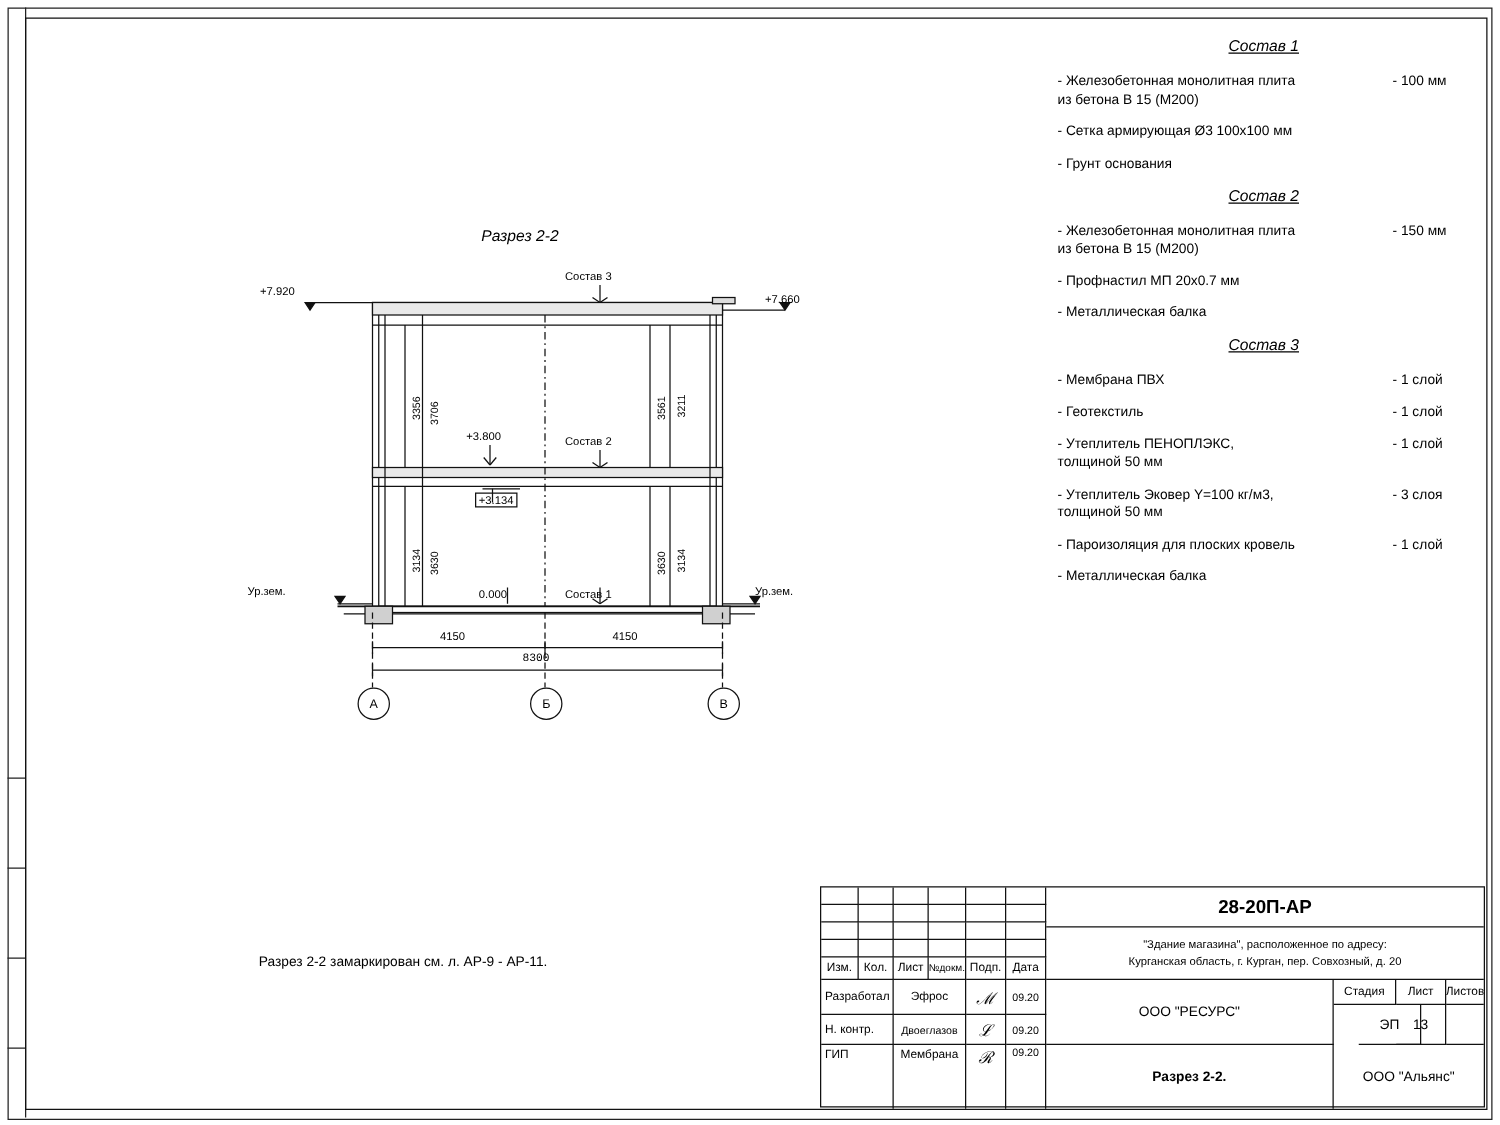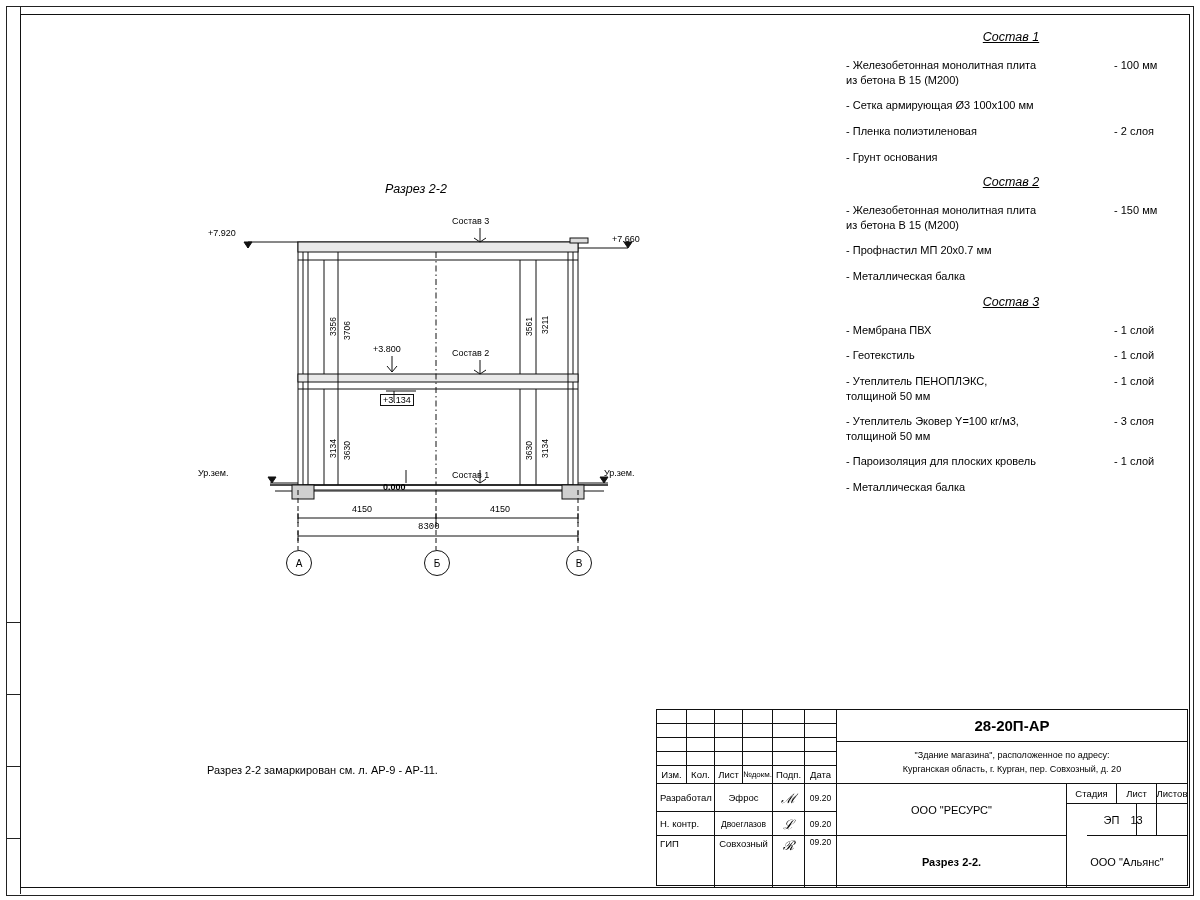--- a/index.html
+++ b/index.html
@@ -54,24 +54,20 @@
     <h3>Состав 1</h3>
     <div class="leg-block">
       <div class="leg-row">
         <span class="txt">- Железобетонная  монолитная плита
   из бетона В 15 (М200)</span>
         <span class="val">- 100 мм</span>
       </div>
       <div class="leg-row">
         <span class="txt">- Сетка армирующая Ø3 100х100 мм</span>
         <span class="val"></span>
-      </div>
-      <div class="leg-row">
-        <span class="txt">- Пленка полиэтиленовая</span>
-        <span class="val">-  2 слоя</span>
       </div>
       <div class="leg-row">
         <span class="txt">- Грунт основания</span>
         <span class="val"></span>
       </div>
     </div>
 
     <h3 class="sp1">Состав 2</h3>
     <div class="leg-block">
       <div class="leg-row">
@@ -199,21 +195,21 @@
         <path d="M424 313 l-4 -6 l8 0 z" fill="#111"></path>
       </g>
     </svg>
 
     <div class="lbl" style="left:28px;top:58px;">+7.920</div>
     <div class="lbl" style="left:432px;top:64px;">+7.660</div>
     <div class="lbl" style="left:18px;top:298px;">Ур.зем.</div>
     <div class="lbl" style="left:424px;top:298px;">Ур.зем.</div>
     <div class="lbl" style="left:193px;top:174px;">+3.800</div>
     <div class="lbl" style="left:200px;top:224px;border:1px solid #111;padding:0 2px;">+3.134</div>
-    <div class="lbl" style="left:203px;top:312px;font-weight:bold;">0.000</div>
+    <div class="lbl" style="left:203px;top:300px;">0.000</div>
 
     <div class="lbl" style="left:272px;top:46px;">Состав 3</div>
     <div class="lbl" style="left:272px;top:178px;">Состав 2</div>
     <div class="lbl" style="left:272px;top:300px;">Состав 1</div>
 
     <div class="vlbl" style="left:148px;top:166px;">3356</div>
     <div class="vlbl" style="left:162px;top:170px;">3706</div>
     <div class="vlbl" style="left:344px;top:166px;">3561</div>
     <div class="vlbl" style="left:360px;top:164px;">3211</div>
     <div class="vlbl" style="left:148px;top:288px;">3134</div>
@@ -273,21 +269,21 @@
     <div class="cell" style="left:58px;top:74px;width:58px;height:28px;">Эфрос</div>
     <div class="cell sig" style="left:116px;top:74px;width:32px;height:28px;">ℳ</div>
     <div class="cell" style="left:148px;top:74px;width:32px;height:28px;font-size:8.5px;">09.20</div>
 
     <div class="cell" style="left:0;top:102px;width:58px;height:24px;justify-content:flex-start;padding-left:3px;">Н. контр.</div>
     <div class="cell" style="left:58px;top:102px;width:58px;height:24px;font-size:8.5px;">Двоеглазов</div>
     <div class="cell sig" style="left:116px;top:102px;width:32px;height:24px;">ℒ</div>
     <div class="cell" style="left:148px;top:102px;width:32px;height:24px;font-size:8.5px;">09.20</div>
 
     <div class="cell nbb" style="left:0;top:126px;width:58px;height:51px;justify-content:flex-start;align-items:flex-start;padding:2px 0 0 3px;border-bottom:none;">ГИП</div>
-    <div class="cell nbb" style="left:58px;top:126px;width:58px;height:51px;align-items:flex-start;padding-top:2px;border-bottom:none;">Совхозный</div>
+    <div class="cell nbb" style="left:58px;top:126px;width:58px;height:51px;align-items:flex-start;padding-top:2px;border-bottom:none;">Мембрана</div>
     <div class="cell nbb sig" style="left:116px;top:126px;width:32px;height:51px;align-items:flex-start;border-bottom:none;">ℛ</div>
     <div class="cell nbb" style="left:148px;top:126px;width:32px;height:51px;align-items:flex-start;padding-top:1px;font-size:8.5px;border-bottom:none;">09.20</div>
 
     <div class="cell big" style="left:180px;top:0;width:350px;height:32px;border-right:none;">28-20П-АР</div>
 
     <div class="cell" style="left:180px;top:32px;width:350px;height:42px;border-right:none;flex-direction:column;line-height:1.45;font-size:9px;">
       <span>"Здание магазина", расположенное по адресу:</span>
       <span>Курганская область, г. Курган, пер. Совхозный, д. 20</span>
     </div>
 

